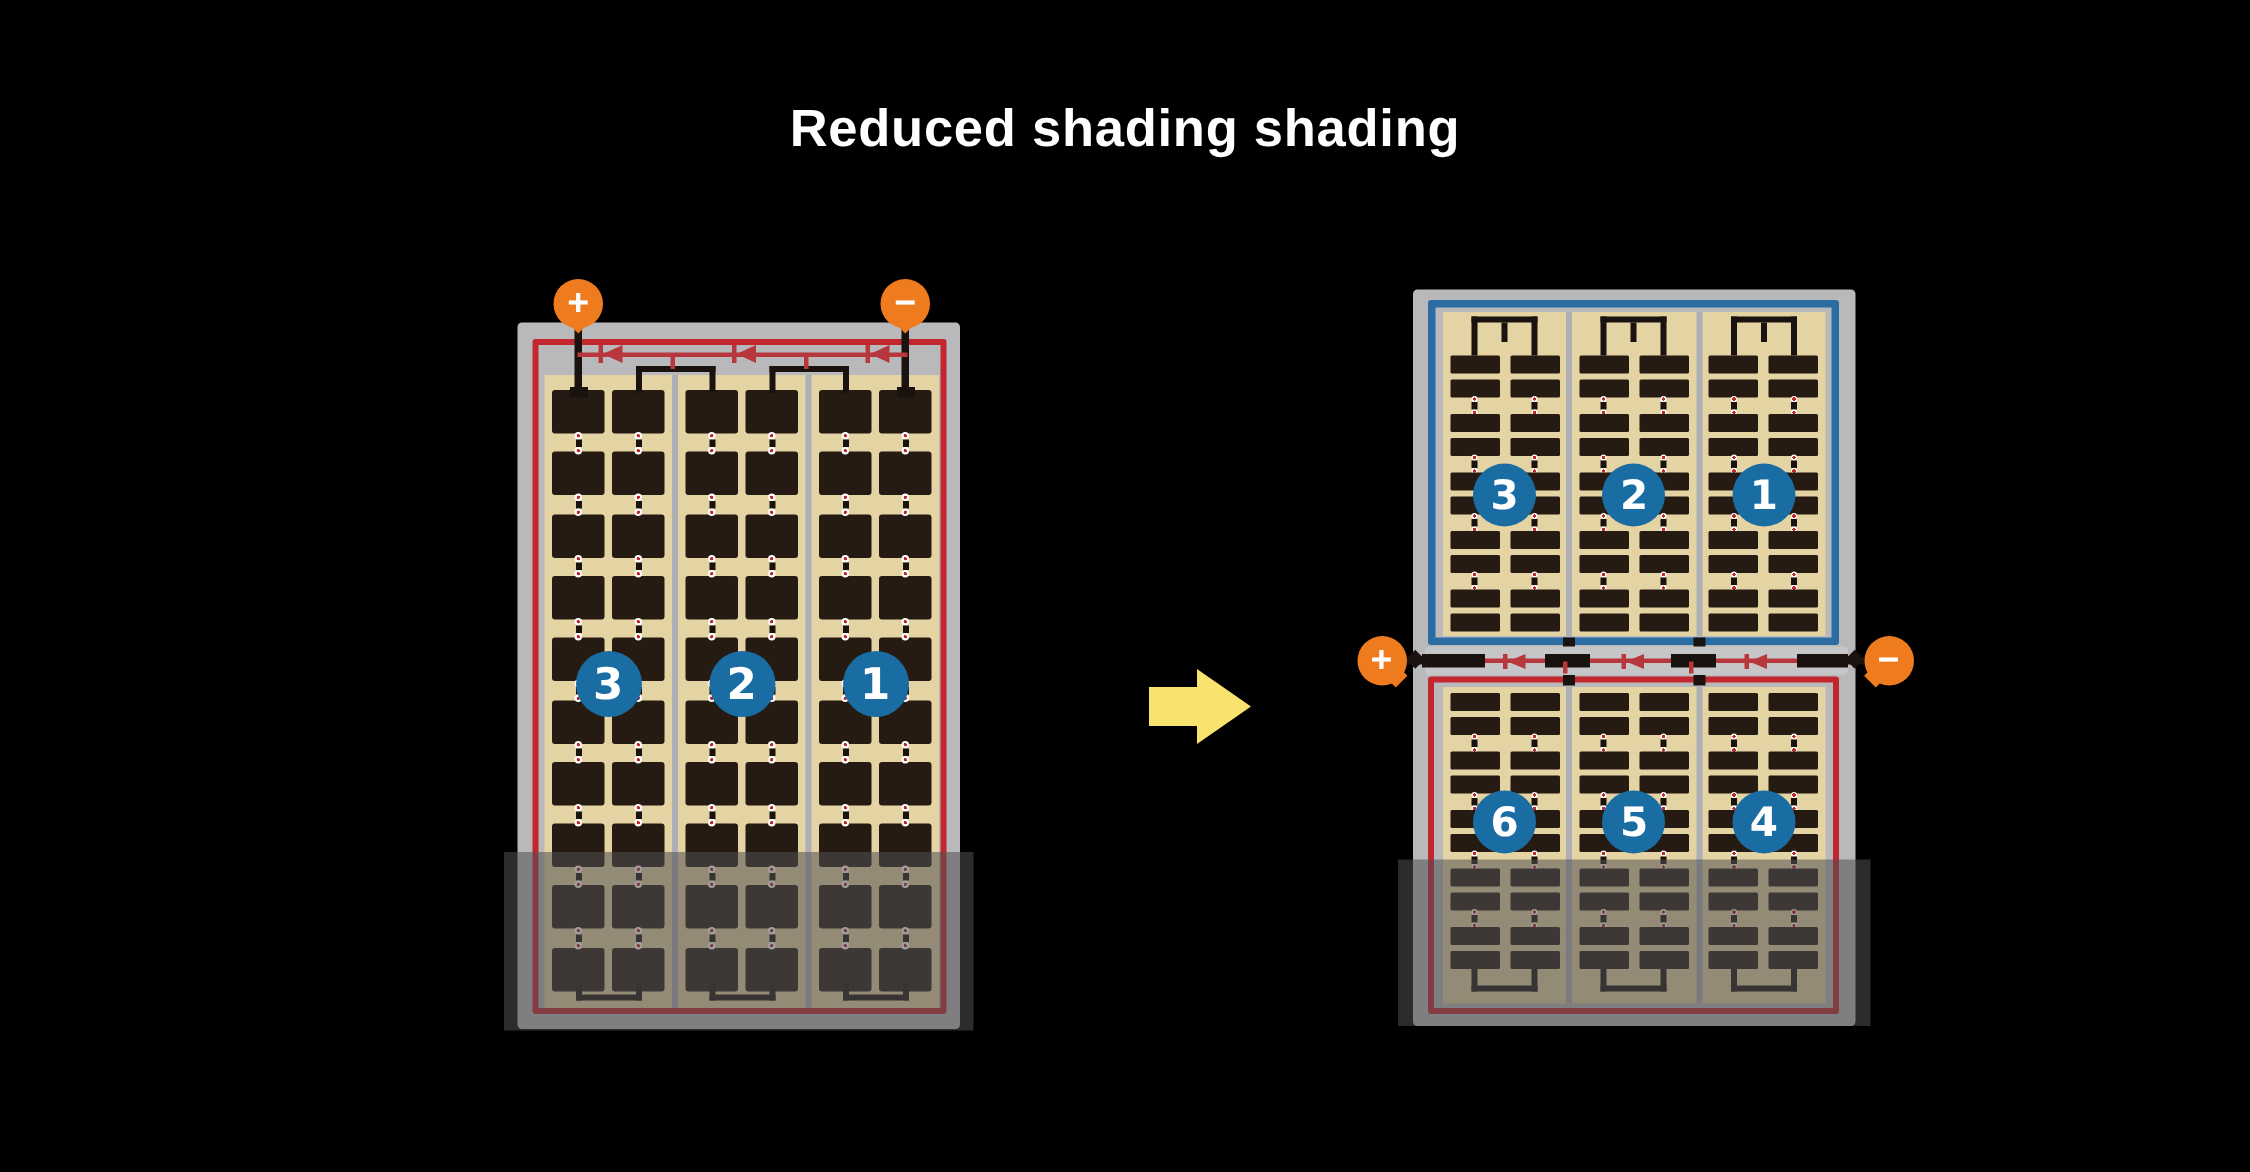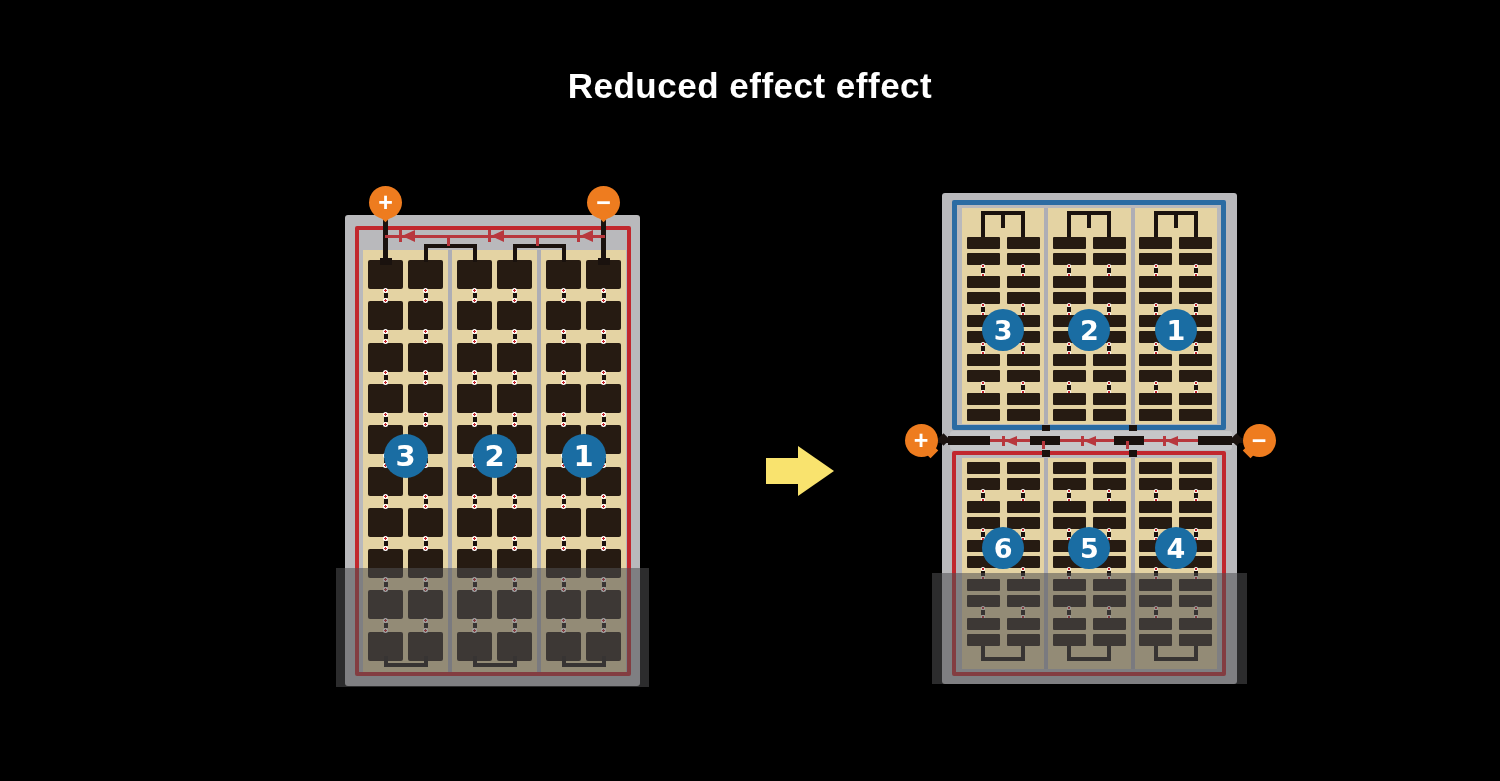--- a/index.html
+++ b/index.html
@@ -15,21 +15,21 @@
   .term{position:absolute;border-radius:50%;display:flex;align-items:center;justify-content:center;}
   .term .lbl{position:absolute;inset:0;display:flex;align-items:center;justify-content:center;
              color:#fff;font-weight:bold;}
   .tail{position:absolute;transform:rotate(45deg);}
   .diode{position:absolute;display:flex;flex-direction:row;align-items:center;}
 </style>
 </head>
 <body>
 
 <div id="canvas">
-  <div id="title">Reduced effect effect</div>
+  <div id="title">Reduced shading shading</div>
   <div id="left-panel">
       <div class="abs" style="left: 345px; top: 215px; width: 295px; height: 471px; background: rgb(185, 185, 188); border-radius: 3px;"></div>
       <div class="abs" style="left: 355px; top: 226px; width: 276px; height: 450px; border: 4px solid rgb(193, 39, 45); box-sizing: border-box; border-radius: 2px;"></div>
       <div class="abs" style="left: 363px; top: 250px; width: 263px; height: 422px; background: rgb(228, 211, 163);"></div>
       <div class="abs" style="left: 448px; top: 250px; width: 4px; height: 422px; background: rgb(174, 174, 181);"></div>
       <div class="abs" style="left: 537px; top: 250px; width: 4px; height: 422px; background: rgb(174, 174, 181);"></div>
       <div class="abs" style="left: 368px; top: 260px; width: 35px; height: 29px; background: rgb(38, 27, 18); border-radius: 2px;"></div>
       <div class="abs" style="left: 368px; top: 301.3px; width: 35px; height: 29px; background: rgb(38, 27, 18); border-radius: 2px;"></div>
       <div class="abs" style="left: 368px; top: 342.6px; width: 35px; height: 29px; background: rgb(38, 27, 18); border-radius: 2px;"></div>
       <div class="abs" style="left: 368px; top: 383.9px; width: 35px; height: 29px; background: rgb(38, 27, 18); border-radius: 2px;"></div>

